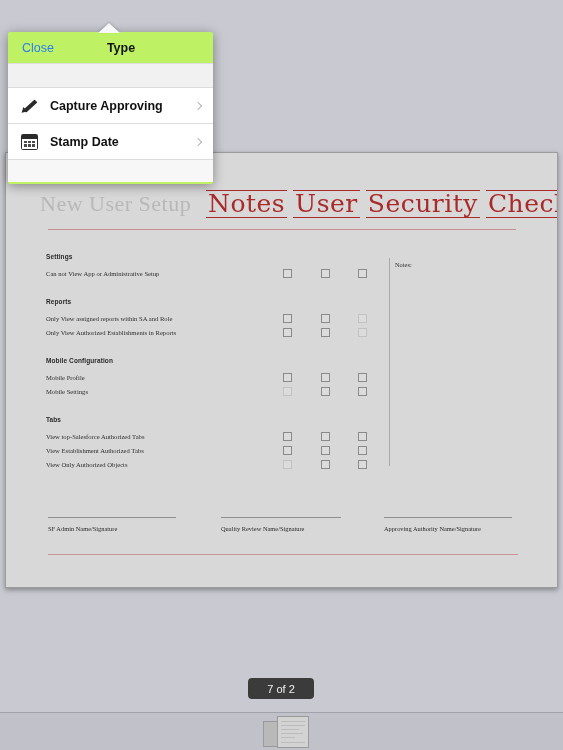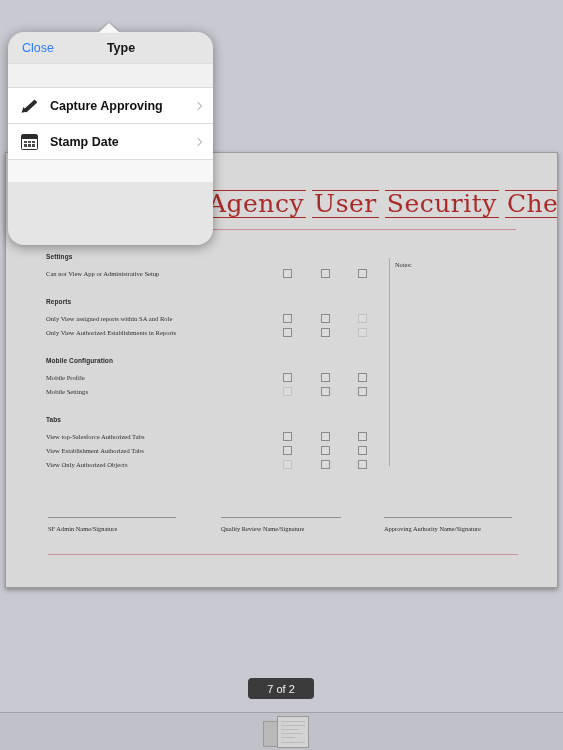--- a/index.html
+++ b/index.html
@@ -122,22 +122,22 @@
   .pop-arrow {
     position:absolute; left:98px; top:23px;
     width:0; height:0;
     border-left:11px solid transparent;
     border-right:11px solid transparent;
     border-bottom:10px solid #f7f7f7;
     z-index:21;
     filter:drop-shadow(0 -1px 1px rgba(0,0,0,.18));
   }
   .popover {
-    position:absolute; left:8px; top:32px; width:205px; height:213px;
-    background:#e5e5e5; border-radius:16px;
+    position:absolute; left:8px; top:32px; width:205px; height:152px;
+    background:#bef264; border-radius:2px;
     box-shadow:0 2px 12px rgba(0,0,0,.40);
     z-index:20; overflow:hidden;
   }
   .pop-head {
     position:relative; height:32px;
     display:flex; align-items:center;
     border-bottom:1px solid #dcdcdc;
   }
   .pop-close {
     position:absolute; left:14px; font-size:12.5px; color:#2b7ef0;
@@ -192,21 +192,21 @@
   .ico-cal .grid i { background:#4a4a4a; }
 </style>
 </head>
 <body>
 
 <div id="root">
 
 
   <div class="page">
     <div class="hdr-faded">New User Setup</div>
-    <div class="hdr-red"><span>Agency</span><span>User</span><span>Security</span><span>Checklist</span></div>
+    <div class="hdr-red"><span>Notes</span><span>User</span><span>Security</span><span>Checklist</span></div>
     <div class="hdr-rule"></div>
 
     <div id="form-body">
         <div class="section-title" style="left: 40px; top: 100px;">Settings</div>
         <div class="row-label" style="left: 40px; top: 117px;">Can not View App or Administrative Setup</div>
         <div class="cbx" style="left: 277px; top: 116px;"></div>
         <div class="cbx" style="left: 315px; top: 116px;"></div>
         <div class="cbx" style="left: 352px; top: 116px;"></div>
         <div class="section-title" style="left: 40px; top: 145px;">Reports</div>
         <div class="row-label" style="left: 40px; top: 162px;">Only View assigned reports within SA and Role</div>

